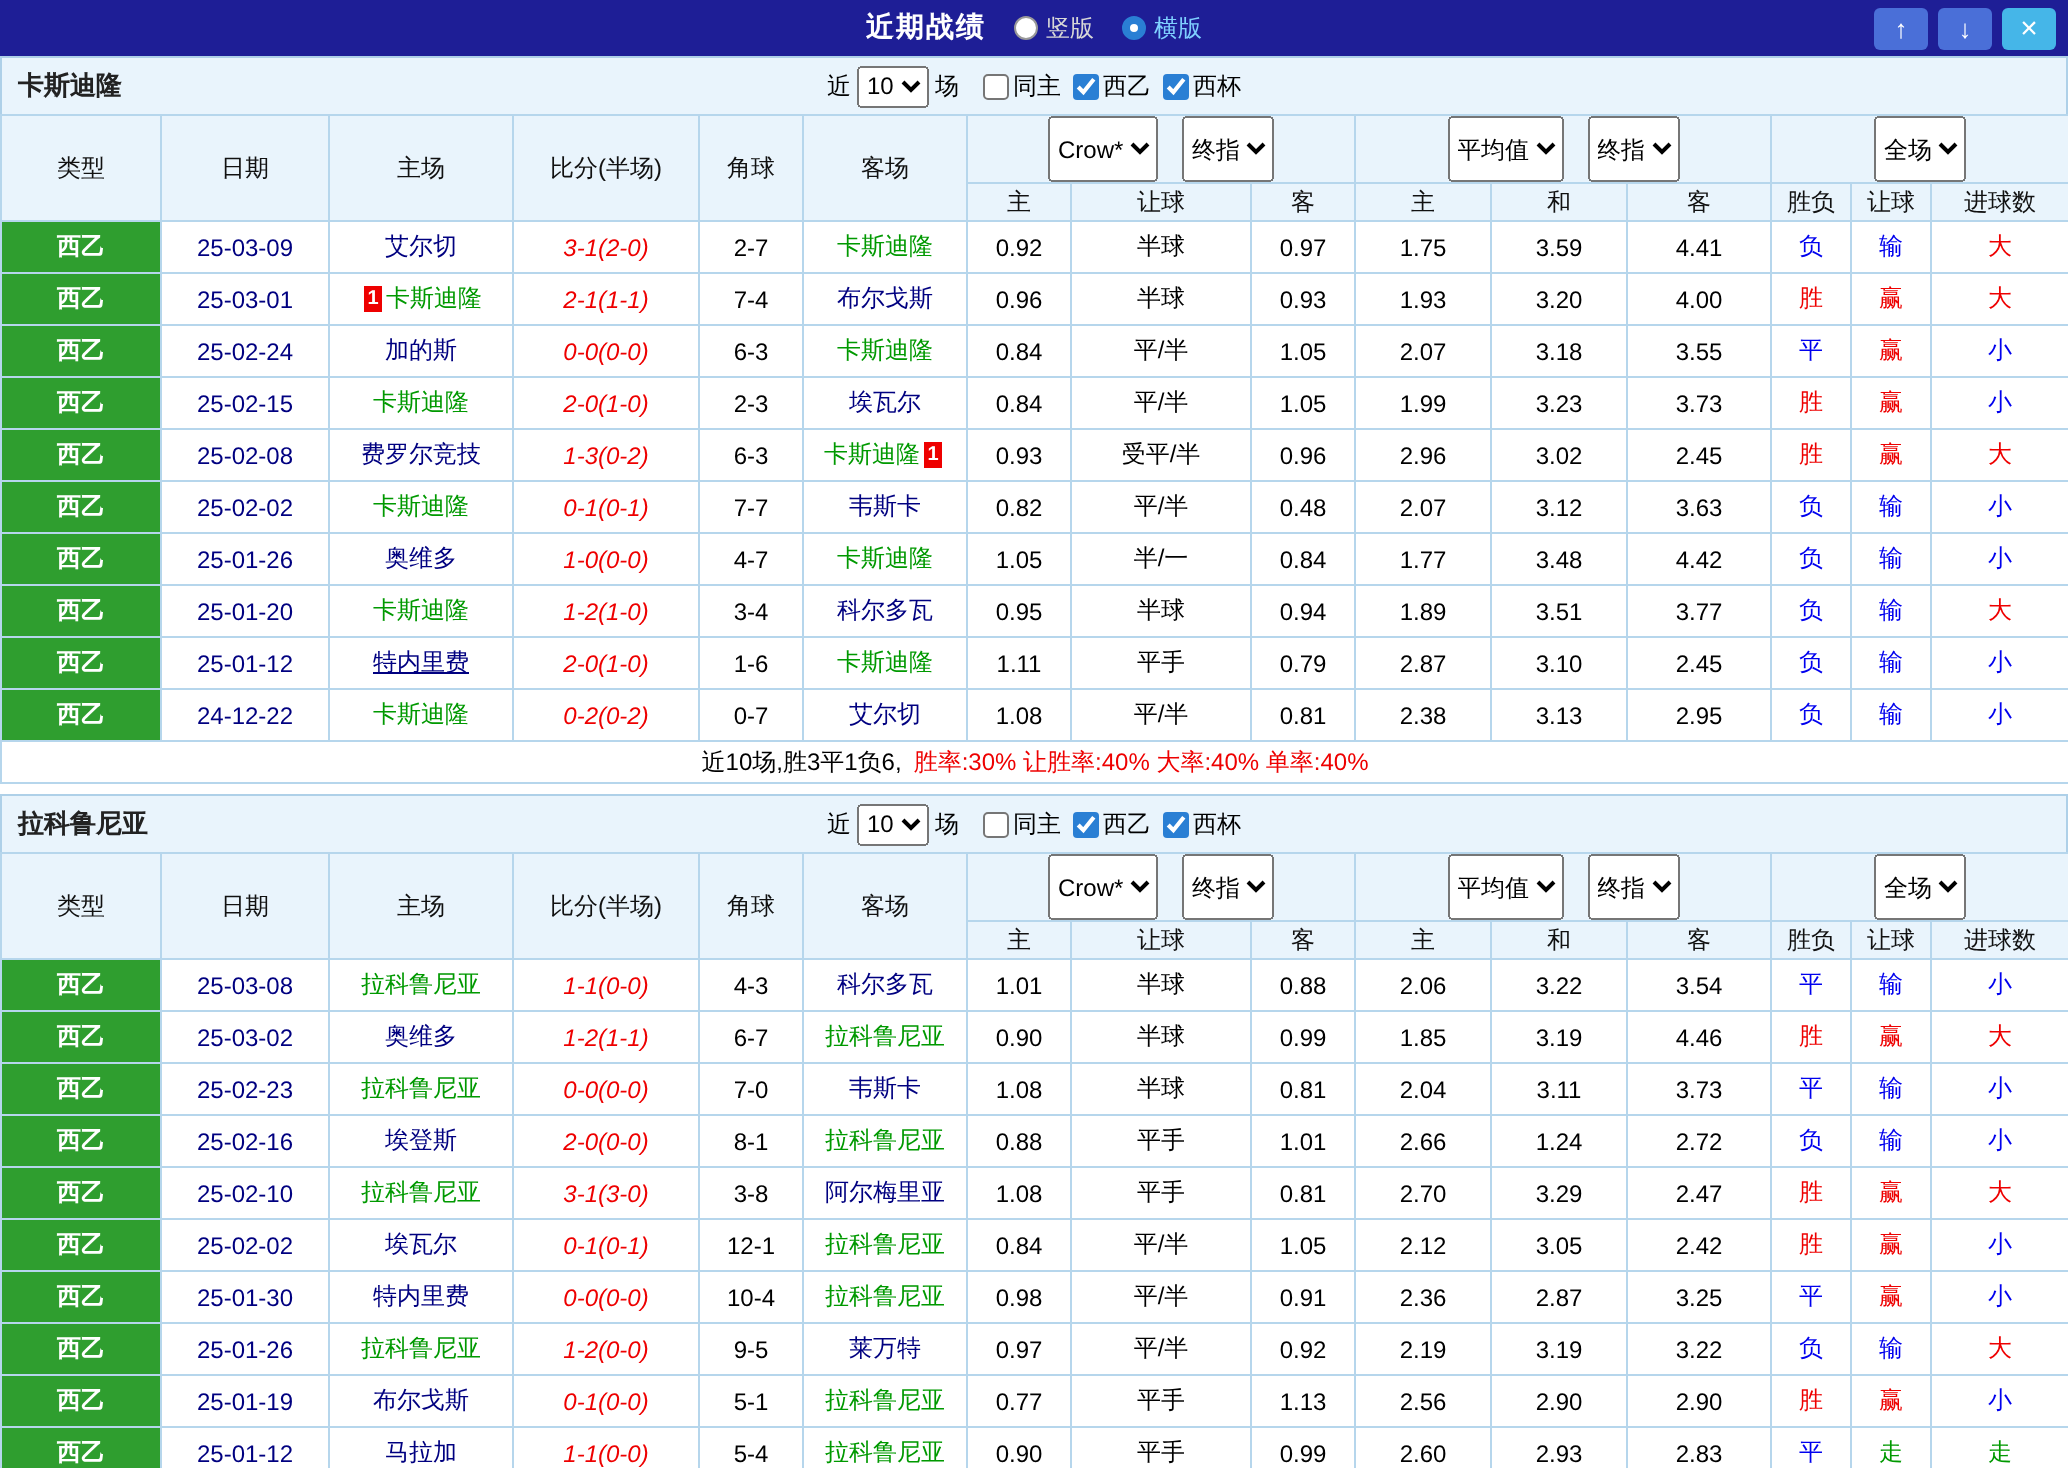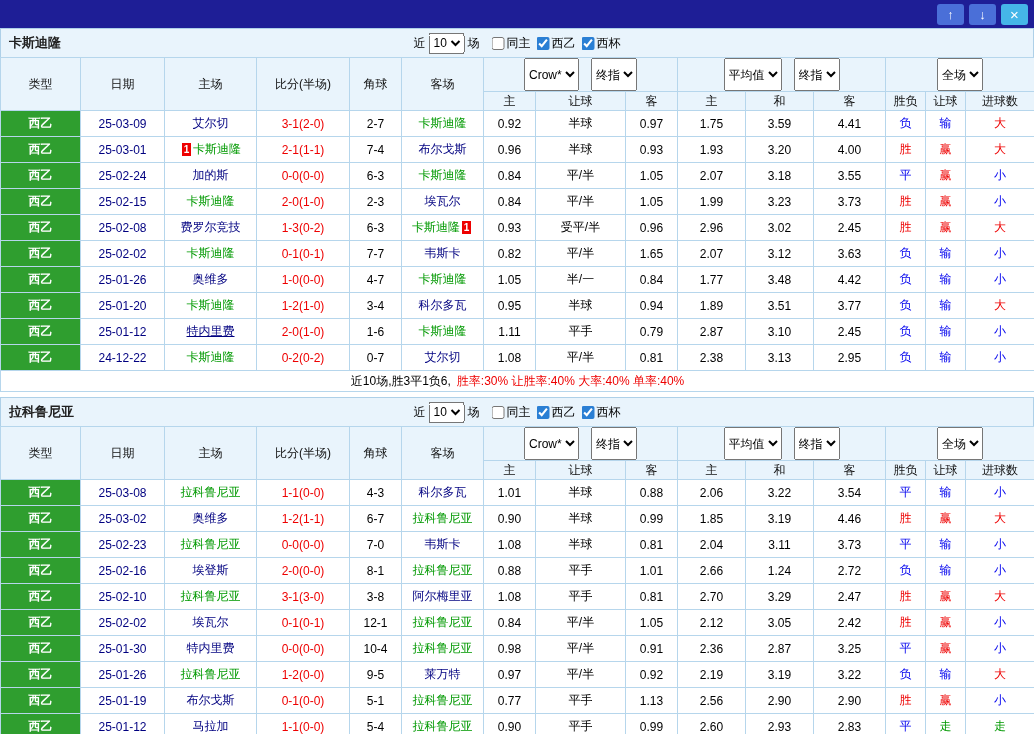--- a/index.html
+++ b/index.html
@@ -41,36 +41,47 @@
   thead tr.hrow1 th { height:24px; }
   thead tr.hrow2 th { height:19px; }
   thead select { height:33px; font-size:12px; margin:0 6px; vertical-align:middle; }
   tbody td { height:26px; background:#fff; }
   td.league { background:var(--league-green,#2f9e2f); color:#fff; font-weight:bold; }
   td.date { color:var(--navy,#000080); }
   td.corner { color:#000; }
   .tname { color:var(--navy,#000080); cursor:pointer;font-family:Liberation Serif, serif; }
   .tname.hl { color:var(--team-green,#009900); }
   .tname.ul { text-decoration:underline; }
-  td.score { color:var(--red,#ee0000); }
+  td.score { color:var(--red,#ee0000);font-style:italic; }
   td.num { color:#000; }
   .c-red { color:var(--red,#ee0000); }
   .c-blue { color:var(--blue,#0000ee); }
   .c-green { color:var(--team-green,#009900); }
   .badge { display:inline-block; min-width:9px; padding:0 1px; height:13px; line-height:13px;
            background:var(--red,#ee0000); color:#fff; font-size:10px; font-weight:bold;
            vertical-align:middle; margin:0 2px; }
   .badge:empty { display:none; }
   tfoot td { height:21px; background:#fff; color:#000; }
   .sum-stats { color:var(--red,#ee0000); margin-left:6px; }
 </style>
 </head>
 <body>
 
 <div class="titlebar">
+  <div class="tb-center">
+    <span class="title">近期战绩</span>
+    <label class="radio">
+      <span class="dot"></span>
+      <span>竖版</span>
+    </label>
+    <label class="radio selected">
+      <span class="dot"></span>
+      <span>横版</span>
+    </label>
+  </div>
   <div class="tb-buttons">
     <button class="tb-btn up">↑</button>
     <button class="tb-btn down">↓</button>
     <button class="tb-btn close">×</button>
   </div>
 </div>
 
 <div class="section">
   <div class="section-header">
     <span class="team-name">卡斯迪隆</span>
@@ -233,21 +244,21 @@
 
   <tr>
     <td class="league"><span>西乙</span></td>
     <td class="date">25-02-02</td>
     <td class="team"><span class="tname hl">卡斯迪隆</span></td>
     <td class="score">0-1(0-1)</td>
     <td class="corner">7-7</td>
     <td class="team"><span class="tname">韦斯卡</span></td>
     <td class="num">0.82</td>
     <td class="num">平/半</td>
-    <td class="num">1.65</td>
+    <td class="num">0.48</td>
     <td class="num">2.07</td>
     <td class="num">3.12</td>
     <td class="num">3.63</td>
     <td class="res c-blue">负</td>
     <td class="res c-blue">输</td>
     <td class="res c-blue">小</td>
   </tr>
 
   <tr>
     <td class="league"><span>西乙</span></td>

